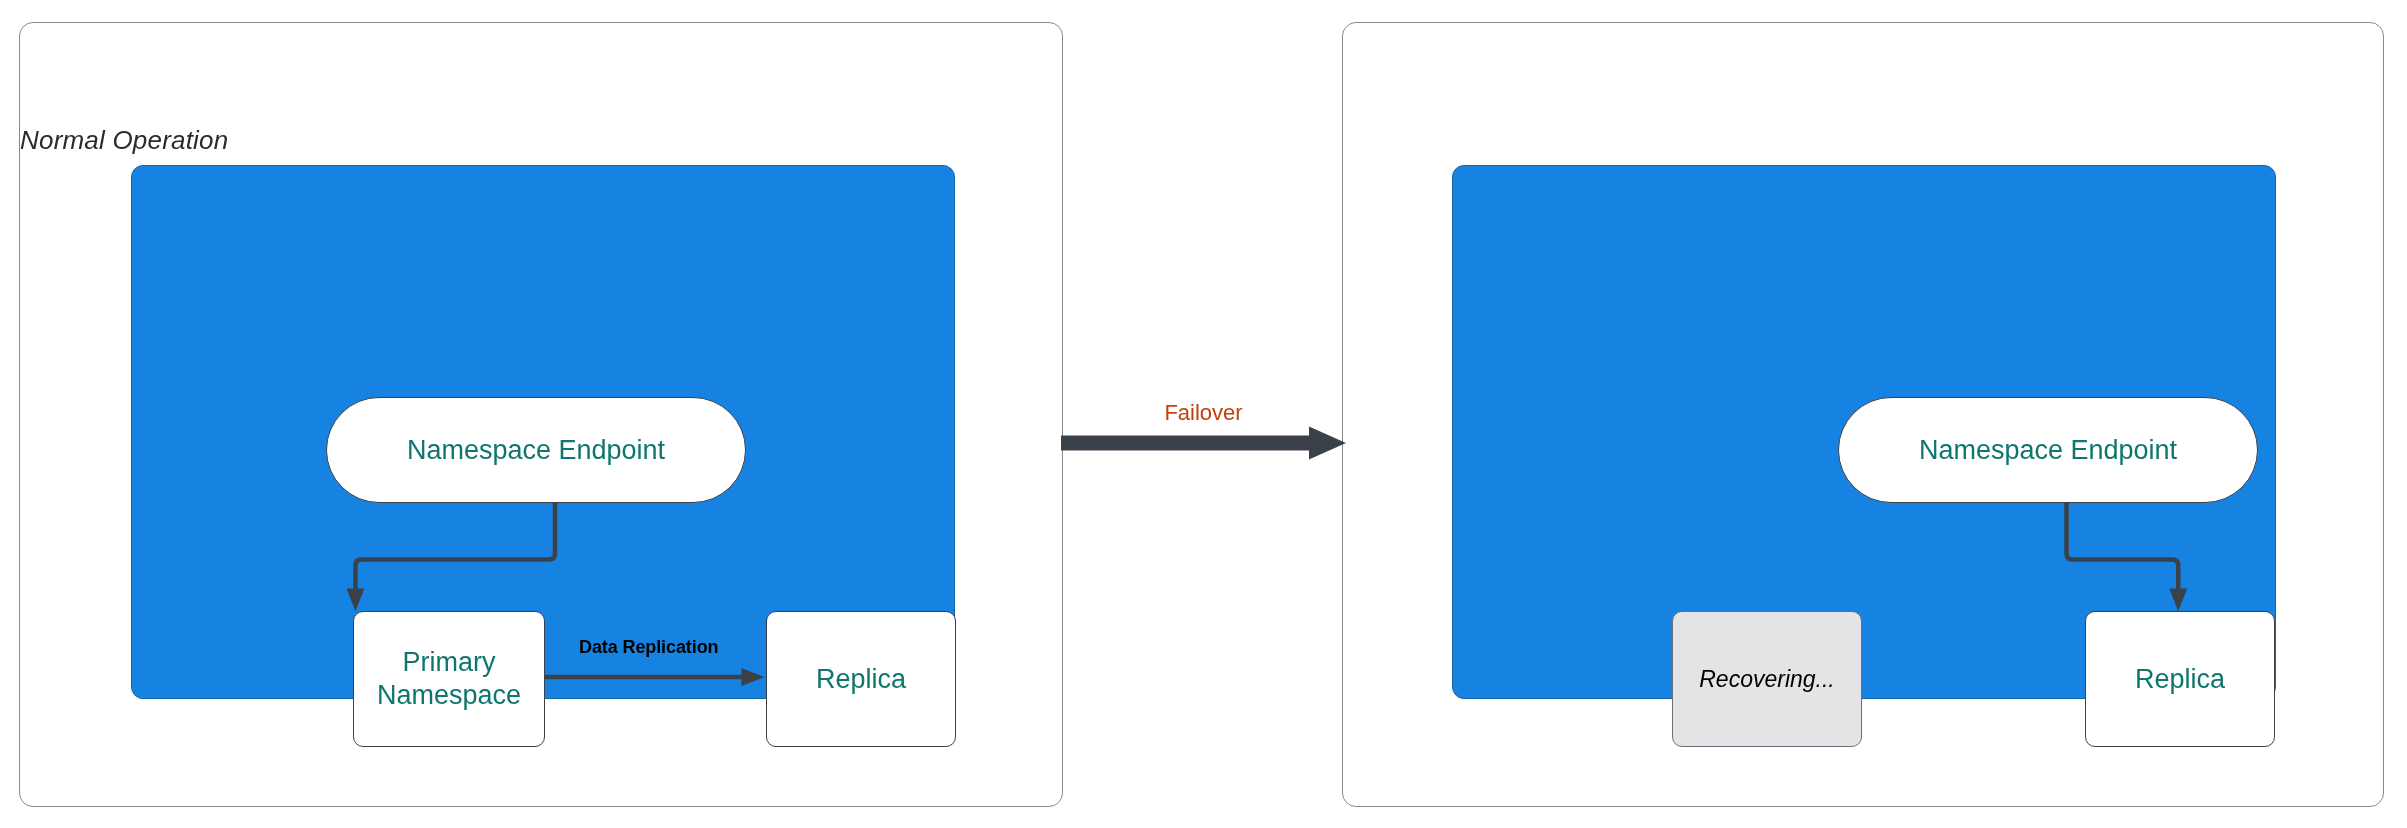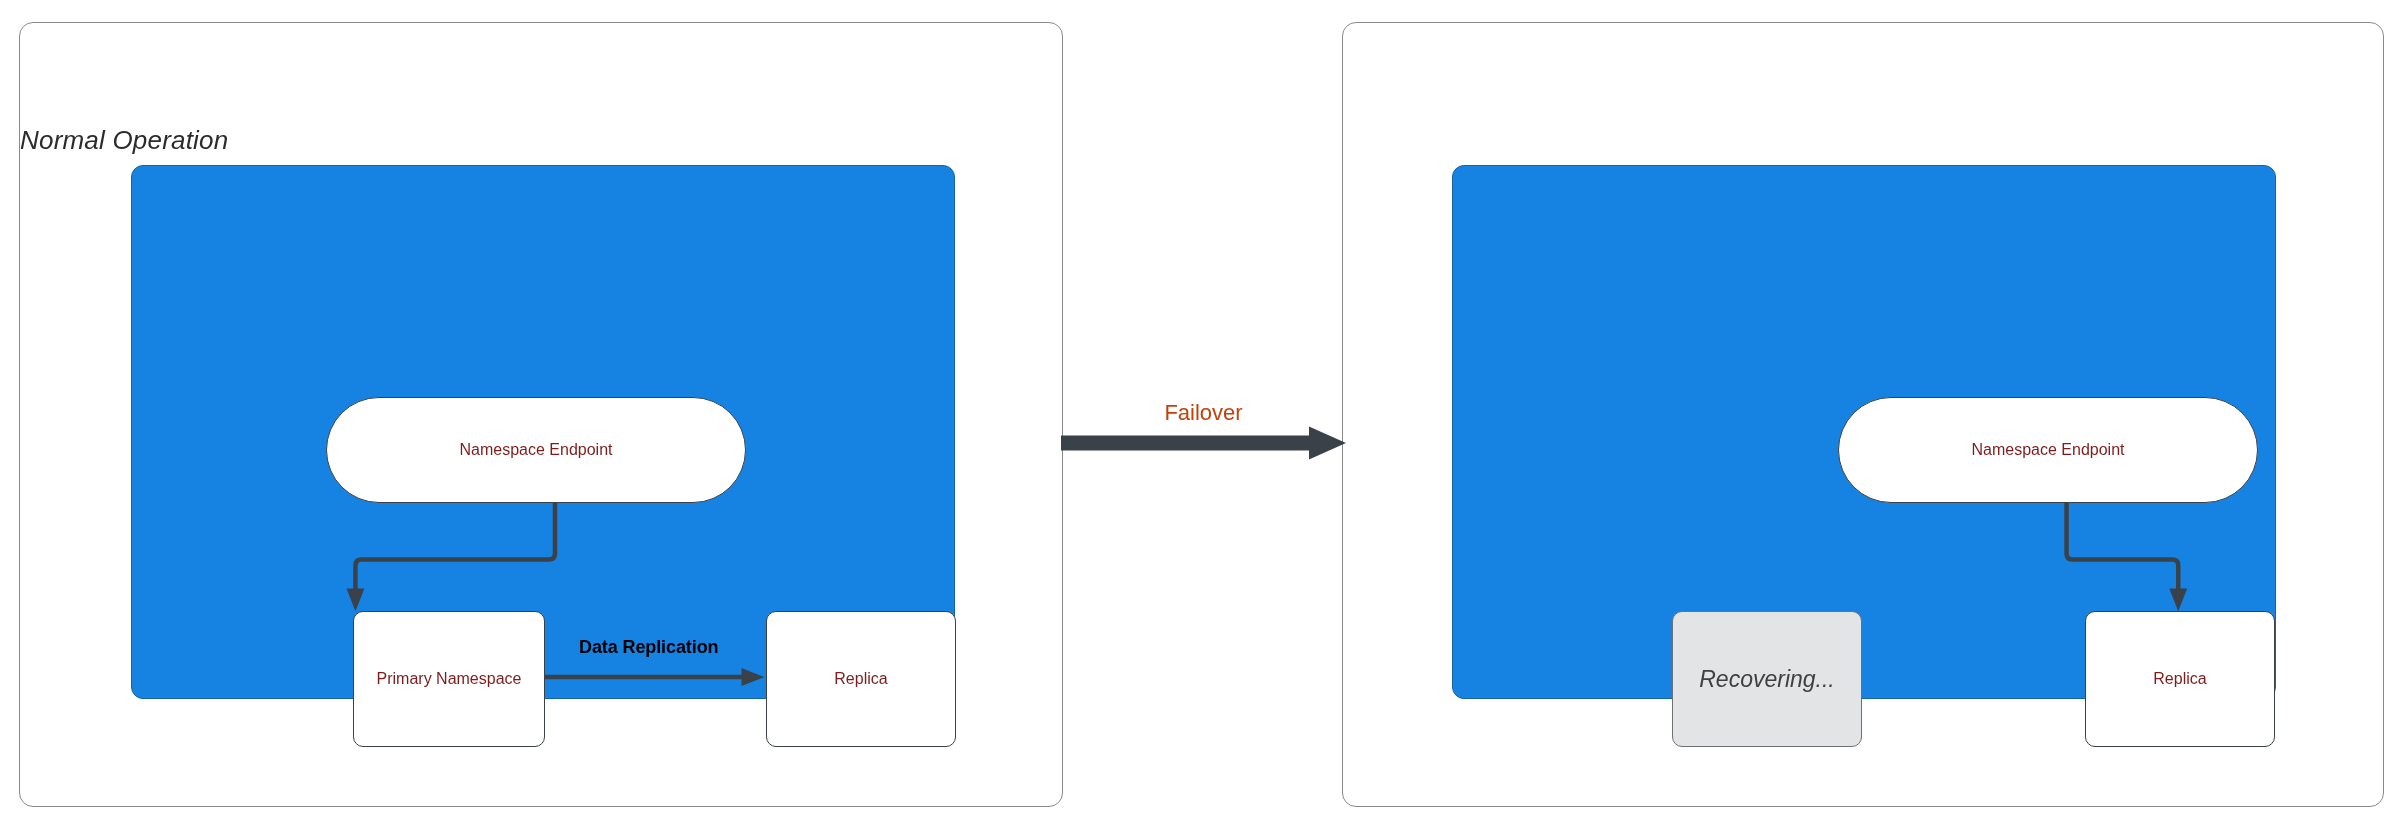--- a/index.html
+++ b/index.html
@@ -57,37 +57,37 @@
   #cluster-right { left: 109px; top: 142px; width: 824px; height: 534px; }
 
   
   .node {
     position: absolute;
     box-sizing: border-box;
     display: flex;
     align-items: center;
     justify-content: center;
     text-align: center;
-    font-size: 16px;
+    font-size: 27px;
     line-height: 1.22;
-    color: #7f1d1d;
+    color: #0f766e;
     background: #ffffff;
     border: 1.8px solid #3b4149;
     z-index: 3;
   }
   .node.pill {
     border-radius: 60px;
   }
   .node.rect {
     border-radius: 10px;
   }
   .node.recovering {
     background: #e2e4e6;
     border: 1.6px solid #6d7177;
-    color: #404040;
+    color: #000000;
     font-style: italic;
     font-size: 23px;
   }
 
   
   #node-l-endpoint  { left: 194px; top: 231px; width: 420px; height: 106px; }
   #node-l-primary   { left: 221px; top: 445px; width: 192px; height: 136px; }
   #node-l-replica   { left: 634px; top: 445px; width: 190px; height: 136px; }
 
   

